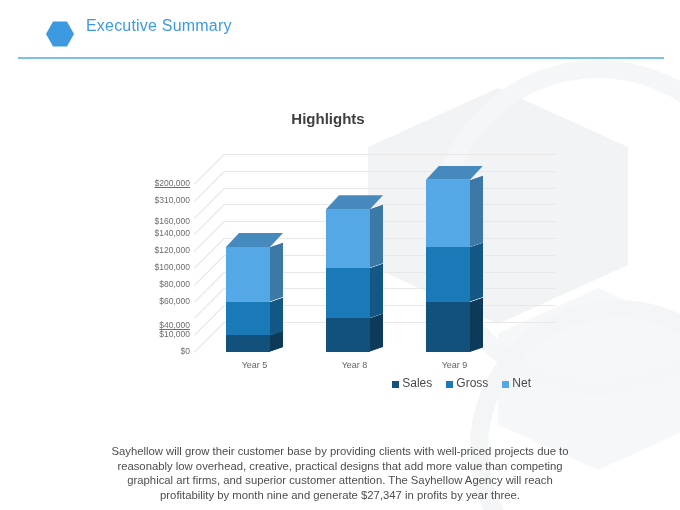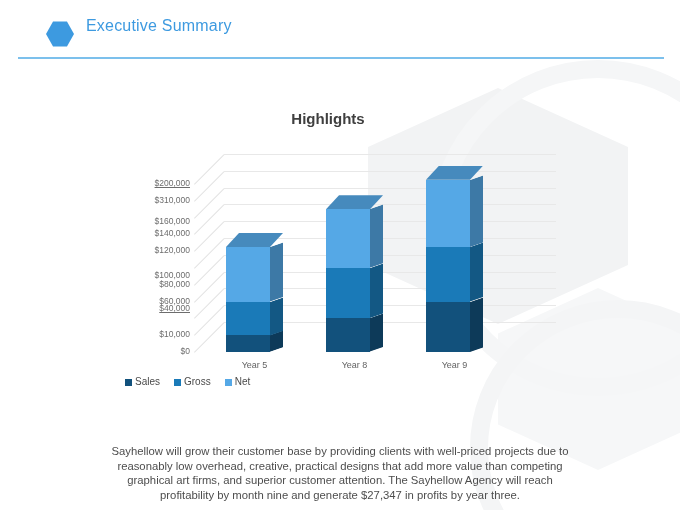--- a/index.html
+++ b/index.html
@@ -83,21 +83,21 @@
   }
 
   .xlab{
     position:absolute;text-align:center;width:70px;
     font-size:9px;color:#636363;
   }
 
   
   #legend{
     position:absolute;left:0;top:275px;width:420px;
-    text-align:left;font-size:10px;color:#4a4a4a;
+    text-align:right;font-size:12px;color:#4a4a4a;
   }
   #legend .li{display:inline-block;margin:0 7px;white-space:nowrap;vertical-align:middle;}
   #legend .sw{display:inline-block;width:7px;height:7px;margin-right:3px;vertical-align:-1px;}
 
   
   #keys-title{
     position:absolute;left:0;top:414px;width:680px;text-align:center;
     font-size:17px;font-weight:bold;color:#3d3d3d;
   }
   #keys-body{
@@ -129,24 +129,24 @@
 
   <div id="chart">
     <div id="chart-title">Highlights</div>
     <div class="plot">
       <div class="ylabels">
           <div class="ylab" style="top: 8px; text-decoration: underline;">$200,000</div>
           <div class="ylab" style="top: 24.8px;">$310,000</div>
           <div class="ylab" style="top: 46px;">$160,000</div>
           <div class="ylab" style="top: 58.4px;">$140,000</div>
           <div class="ylab" style="top: 75.2px;">$120,000</div>
-          <div class="ylab" style="top: 100px;">$100,000</div>
+          <div class="ylab" style="top: 92px;">$100,000</div>
           <div class="ylab" style="top: 108.8px;">$80,000</div>
           <div class="ylab" style="top: 125.6px;">$60,000</div>
-          <div class="ylab" style="top: 133px; text-decoration: underline;">$40,000</div>
+          <div class="ylab" style="top: 150px; text-decoration: underline;">$40,000</div>
           <div class="ylab" style="top: 159.2px;">$10,000</div>
           <div class="ylab" style="top: 176px;">$0</div>
         </div>
       <div class="gridwrap">
           <div class="depthline" style="left: 76px; top: 84px; width: 42.4264px; transform: rotate(-45deg);"></div>
           <div class="hline" style="left: 106px; top: 54px; width: 332px;"></div>
           <div class="depthline" style="left: 76px; top: 100.8px; width: 42.4264px; transform: rotate(-45deg);"></div>
           <div class="hline" style="left: 106px; top: 70.8px; width: 332px;"></div>
           <div class="depthline" style="left: 76px; top: 117.6px; width: 42.4264px; transform: rotate(-45deg);"></div>
           <div class="hline" style="left: 106px; top: 87.6px; width: 332px;"></div>

